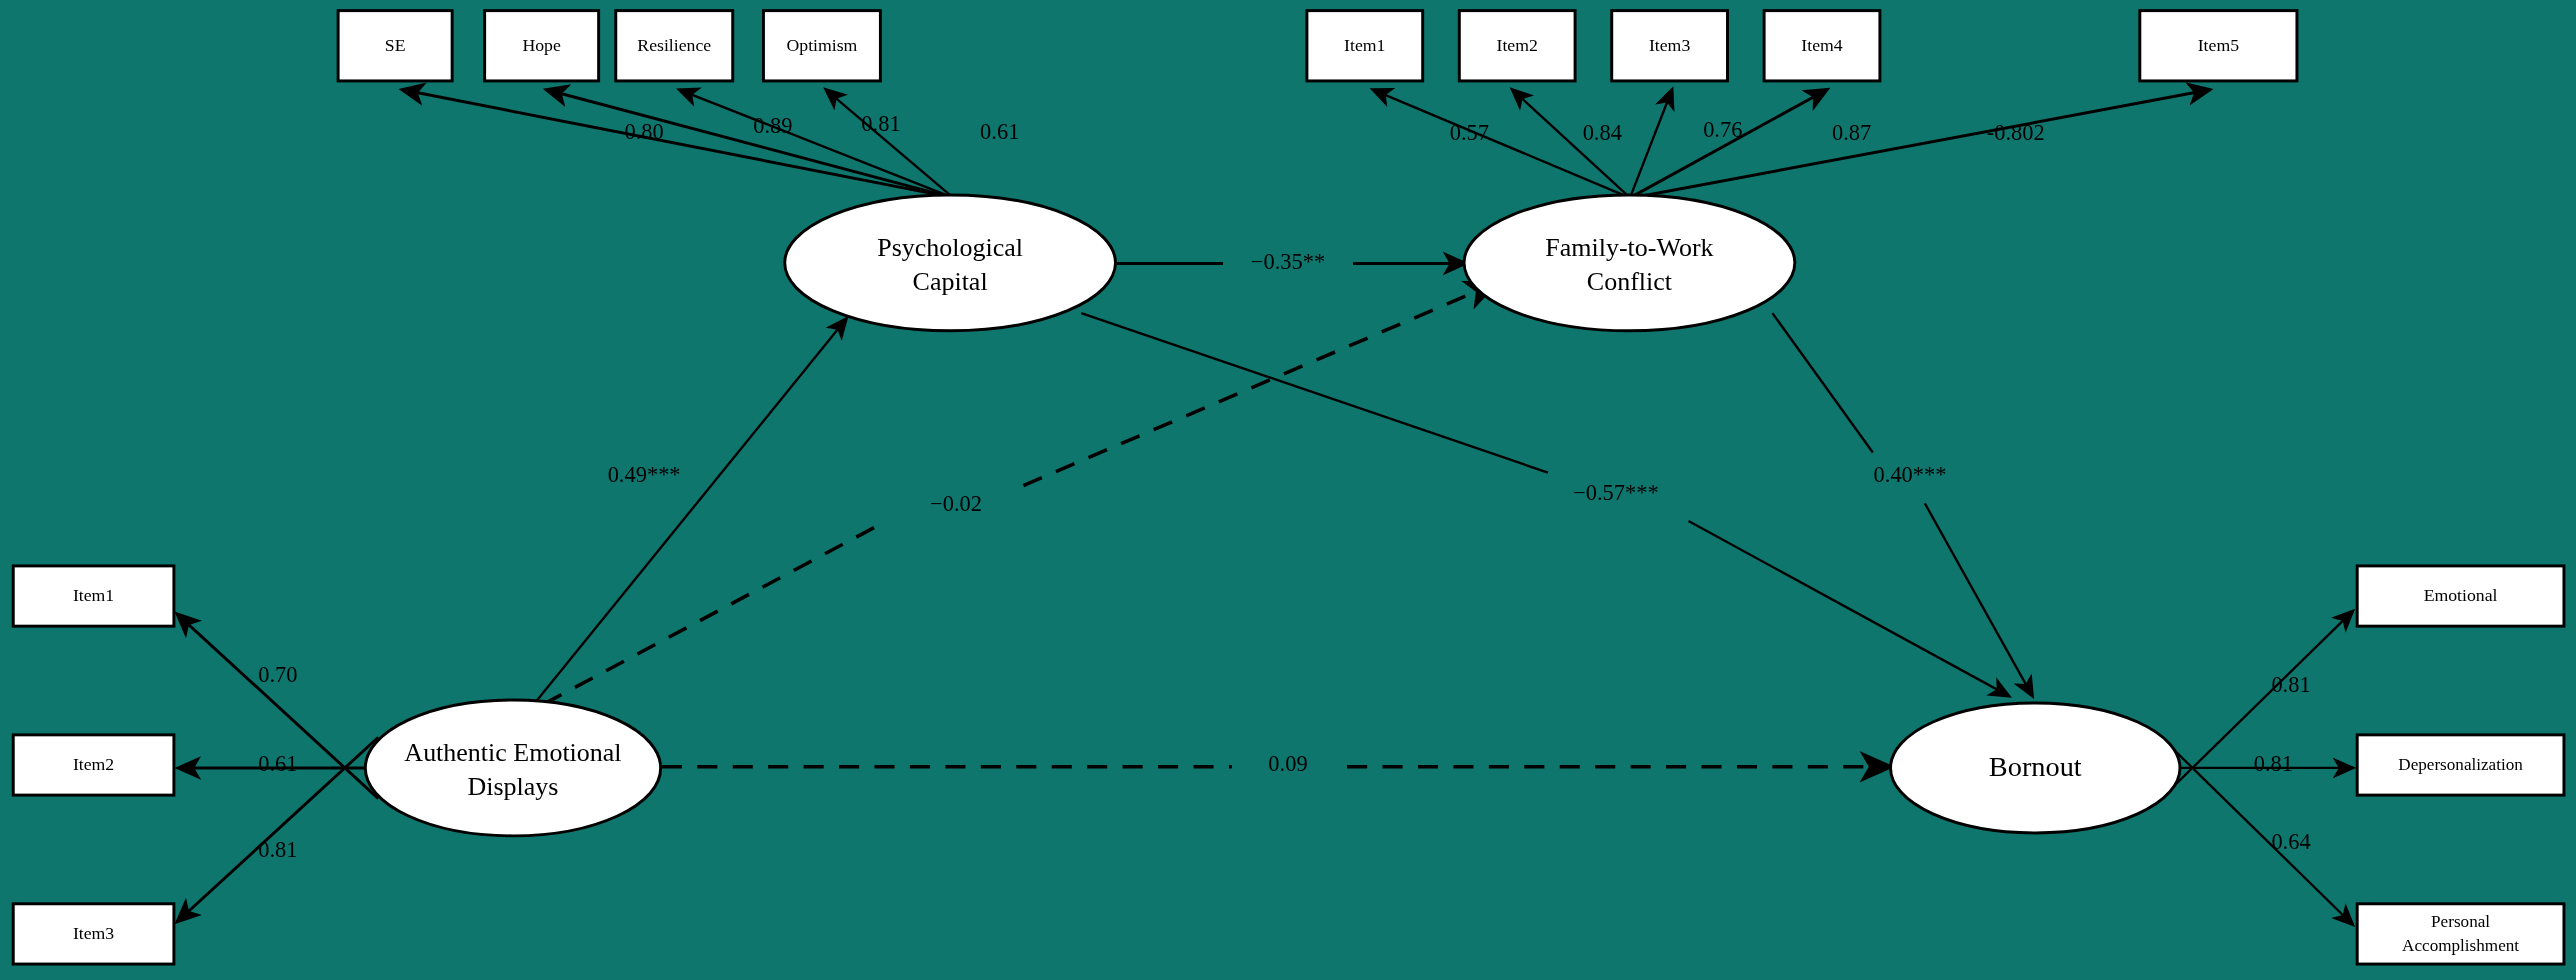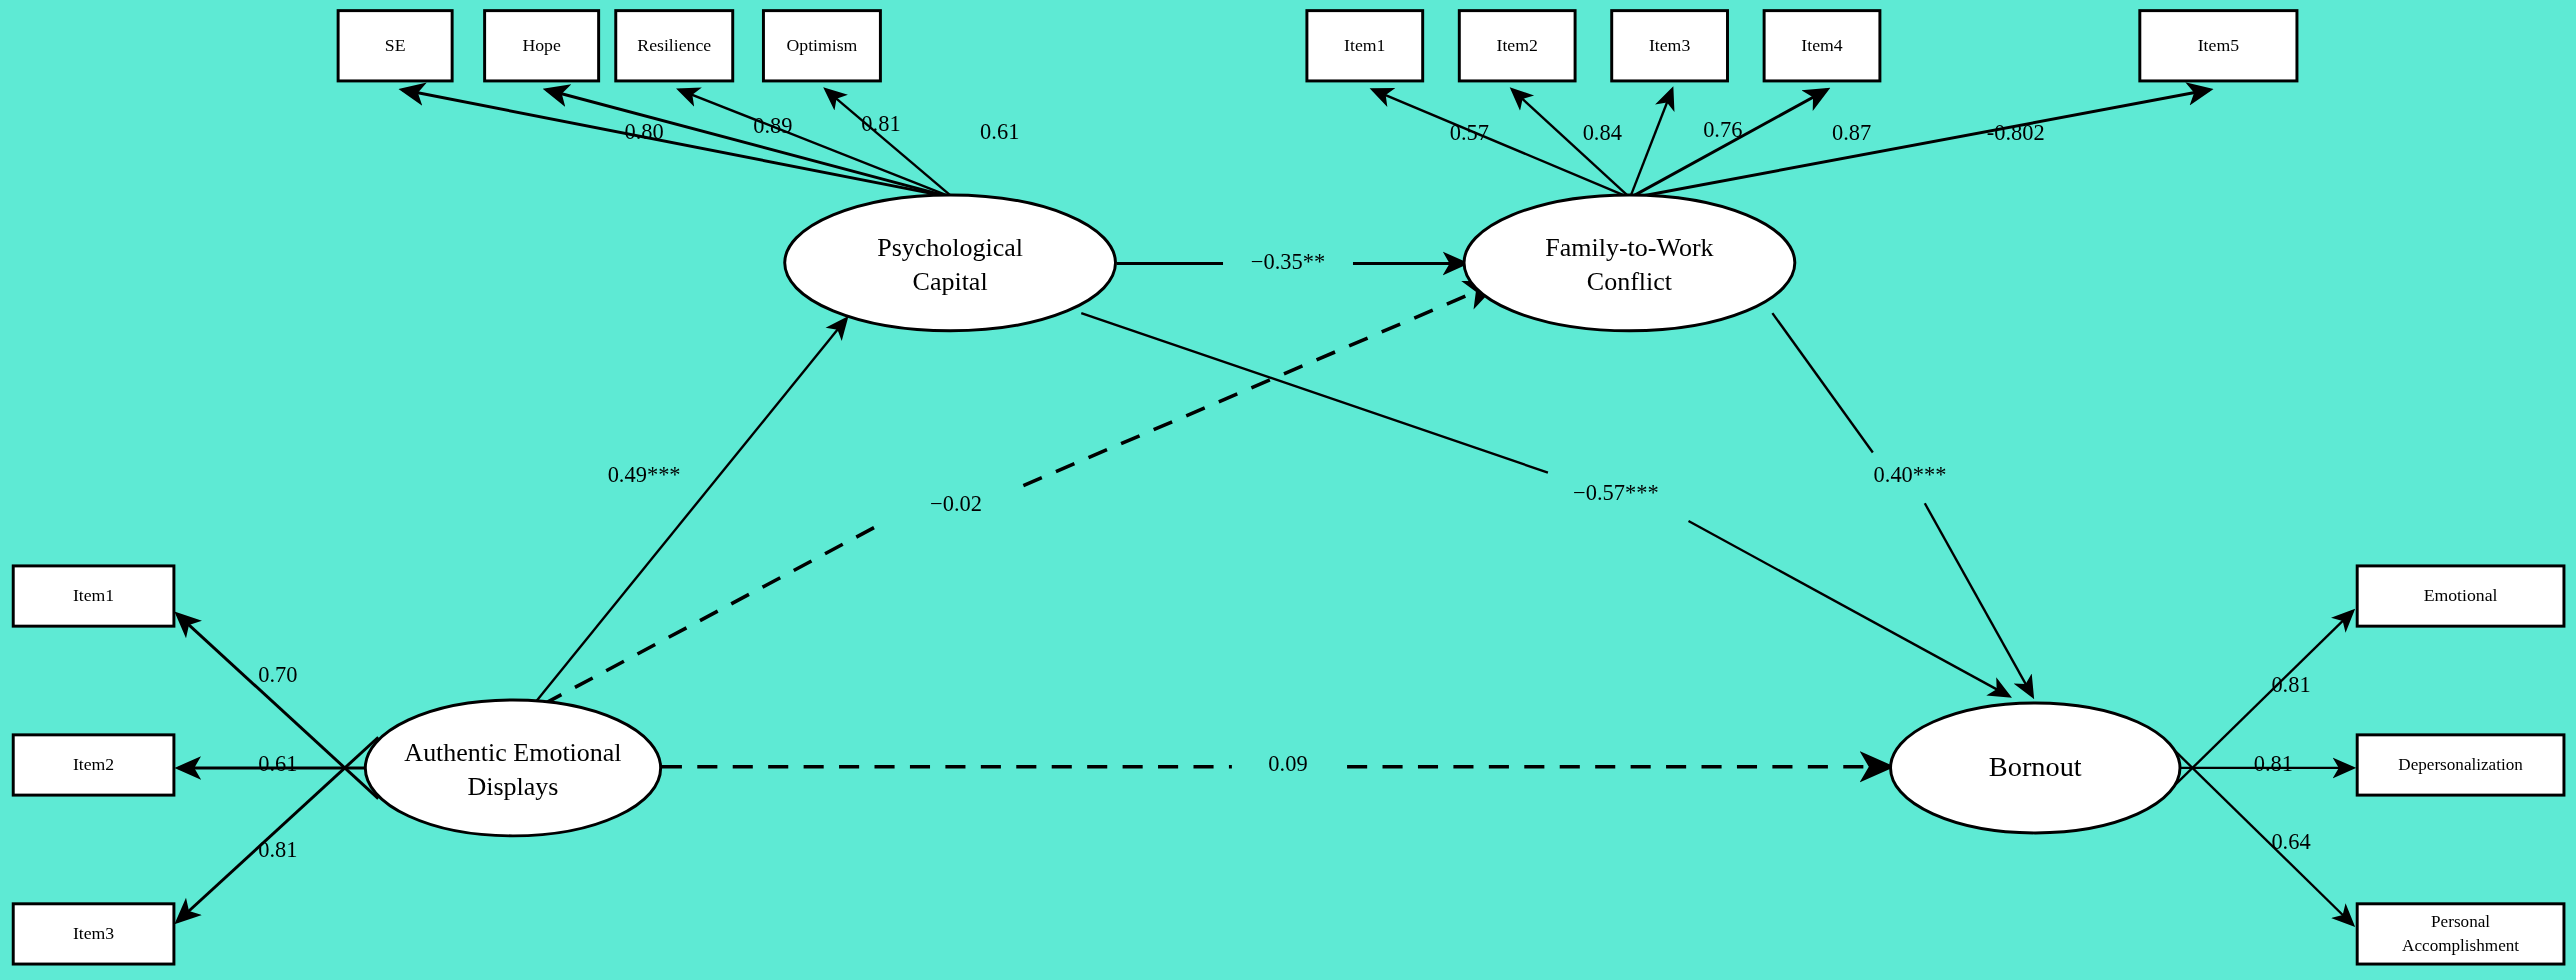--- a/index.html
+++ b/index.html
@@ -1,19 +1,19 @@
 <!DOCTYPE html>
 <html style="font-size:9.5px"><head>
 <meta charset="utf-8">
 <style>
   html,body{margin:0;padding:0;background:#ffffff;}
   #stage{
     position:relative;
     width:2576px;height:980px;
-    background:#5eead4;
+    background:#0f766e;
     font-family:"Liberation Serif", serif;
     overflow:hidden;
   }
   svg#sem{position:absolute;left:0;top:0;width:2576px;height:980px;}
   .node-box{fill:#ffffff;stroke:#000000;stroke-width:5;}
   .node-ellipse{fill:#ffffff;stroke:#000000;stroke-width:5;}
   .path-line{stroke:#000000;fill:none;}
   .path-solid{stroke-width:5;}
   .path-solid-thin{stroke-width:4;}
   .path-dashed{stroke-width:6;stroke-dasharray:34 26;}

